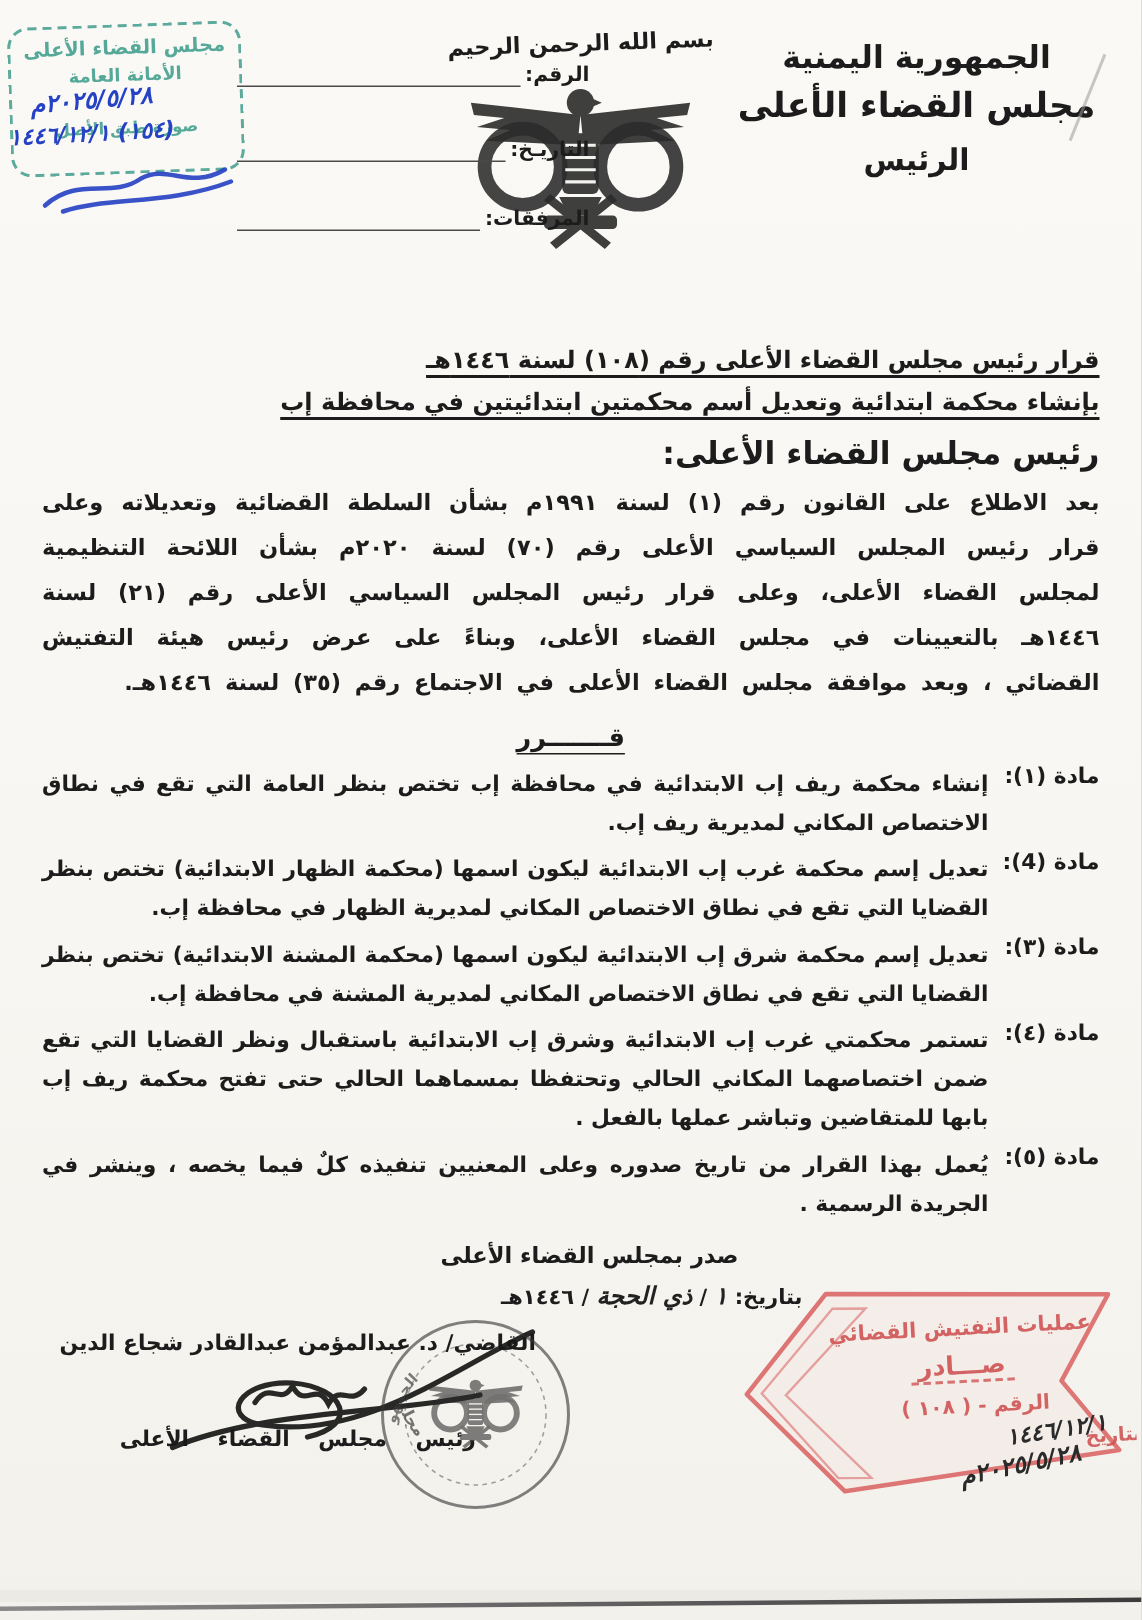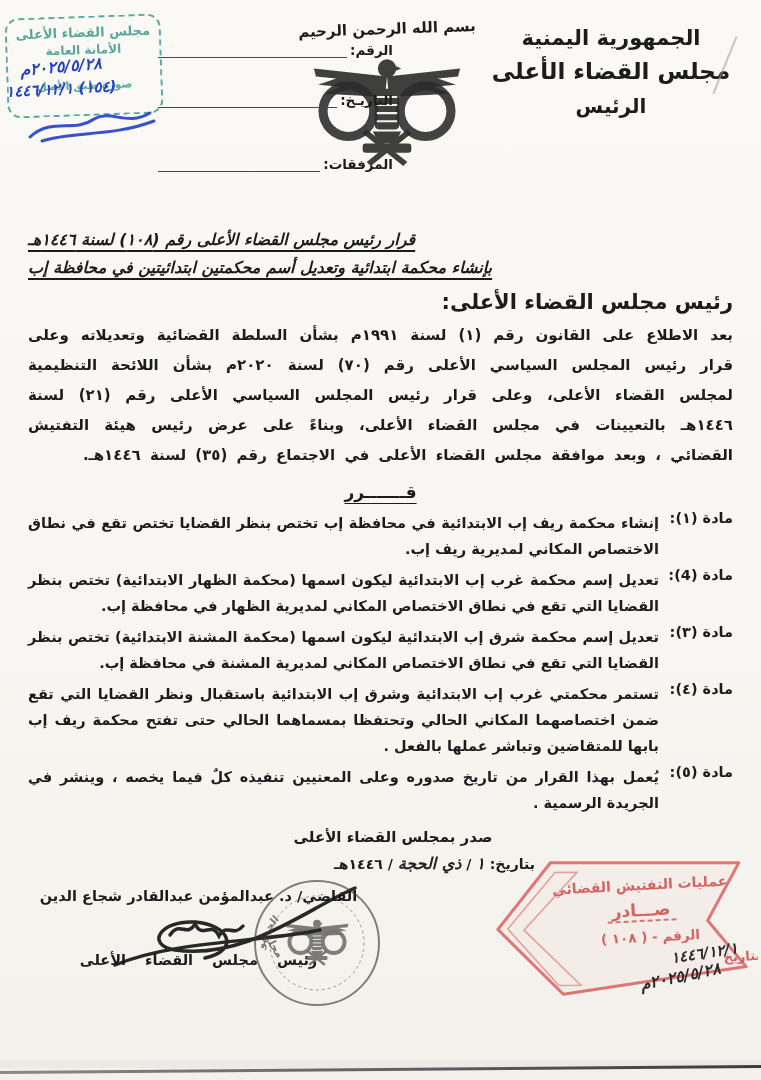--- a/index.html
+++ b/index.html
@@ -15,40 +15,40 @@
   .hdr-right .l1 { font-size:21px; font-weight:bold; letter-spacing:1px; }
   .hdr-right .l2 { font-size:23px; font-weight:bold; margin-top:8px; letter-spacing:1px; }
   .hdr-right .l3 { font-size:20px; font-weight:bold; margin-top:10px; }
   
   .emblem-wrap { position:absolute; left:292px; top:20px; width:190px; text-align:center; }
   .bismillah { font-size:15px; font-weight:bold; transform:rotate(-2deg); }
   
   .ref-row { position:absolute; display:flex; direction:rtl; width:235px; left:158px; align-items:flex-end; }
   .ref-row .lbl { font-size:13.5px; font-weight:bold; white-space:nowrap; }
   .ref-row .line { flex:1; border-bottom:1.3px solid #4a4a4a; height:15px; margin-right:3px; }
-  .ref-num { top:42px; } .ref-date { top:92px; } .ref-att { top:156px; }
+  .ref-num { top:42px; } .ref-date { top:92px; } .ref-att { top:138px; }
   
   .green-stamp {
     position:absolute; left:6px; top:16px; width:156px; height:100px;
     border:2.5px dashed #4aa292; border-radius:14px; transform:rotate(-2deg);
     color:#45a08f; text-align:center; padding-top:7px; opacity:.9;
   }
   .green-stamp .g1 { font-size:13px; font-weight:bold; }
   .green-stamp .g2 { font-size:12px; font-weight:bold; margin-top:3px; }
   .green-stamp .g3 { font-size:11px; font-weight:bold; margin-top:22px; }
   
   .hw-blue { position:absolute; color:#2541c4; font-weight:bold; font-style:italic; white-space:nowrap; }
   .hwb1 { left:20px; top:57px; font-size:16px; transform:rotate(-5deg); }
   .hwb2 { left:6px; top:80px; font-size:15px; transform:rotate(-3deg); }
   .scan-line { position:absolute; left:724px; top:34px; width:2px; height:62px; background:#9b9b9b; opacity:.55; transform:rotate(22deg); }
   
   .body-block { position:absolute; top:230px; left:28px; width:705px; direction:rtl; }
   .title1, .title2 {
-    text-align:left; font-weight:bold; text-decoration:underline;
-    text-underline-offset:5px; text-decoration-thickness:1.5px;font-style:italic;
+    text-align:right; font-weight:bold; text-decoration:underline;
+    text-underline-offset:5px; text-decoration-thickness:1.5px;
   }
   .title1 { font-size:16px; margin-bottom:9px; }
   .title2 { font-size:16px; margin-bottom:13px; }
   .authority { font-size:21px; font-weight:bold; margin-bottom:6px; }
   .preamble { font-size:15px; font-weight:bold; line-height:30px; text-align:justify; word-spacing:4px; }
   .decides { text-align:center; font-size:17px; font-weight:bold; text-decoration:underline; text-underline-offset:5px; margin:12px 0 8px; }
   .article { display:flex; direction:rtl; margin-bottom:5px; }
   .art-num { width:66px; font-size:14.5px; font-weight:bold; white-space:nowrap; }
   .art-text { flex:1; font-size:14.5px; font-weight:bold; line-height:26px; text-align:justify; padding-right:8px; }
   
@@ -148,21 +148,21 @@
 
   <div class="body-block">
     <div class="title1">قرار رئيس مجلس القضاء الأعلى رقم (١٠٨) لسنة ١٤٤٦هـ</div>
     <div class="title2">بإنشاء محكمة ابتدائية وتعديل أسم محكمتين ابتدائيتين في محافظة إب</div>
     <div class="authority">رئيس مجلس القضاء الأعلى:</div>
     <div class="preamble">بعد الاطلاع على القانون رقم (١) لسنة ١٩٩١م بشأن السلطة القضائية وتعديلاته وعلى قرار رئيس المجلس السياسي الأعلى رقم (٧٠) لسنة ٢٠٢٠م بشأن اللائحة التنظيمية لمجلس القضاء الأعلى، وعلى قرار رئيس المجلس السياسي الأعلى رقم (٢١) لسنة ١٤٤٦هـ بالتعيينات في مجلس القضاء الأعلى، وبناءً على عرض رئيس هيئة التفتيش القضائي ، وبعد موافقة مجلس القضاء الأعلى في الاجتماع رقم (٣٥) لسنة ١٤٤٦هـ.</div>
     <div class="decides">قـــــــرر</div>
 
     <div class="article">
       <span class="art-num">مادة (١):</span>
-      <span class="art-text">إنشاء محكمة ريف إب الابتدائية في محافظة إب تختص بنظر القضايا تختص تقع في نطاق الاختصاص المكاني لمديرية ريف إب.</span>
+      <span class="art-text">إنشاء محكمة ريف إب الابتدائية في محافظة إب تختص بنظر العامة التي تقع في نطاق الاختصاص المكاني لمديرية ريف إب.</span>
     </div>
     <div class="article">
       <span class="art-num">مادة (4):</span>
       <span class="art-text">تعديل إسم محكمة غرب إب الابتدائية ليكون اسمها (محكمة الظهار الابتدائية) تختص بنظر القضايا التي تقع في نطاق الاختصاص المكاني لمديرية الظهار في محافظة إب.</span>
     </div>
     <div class="article">
       <span class="art-num">مادة (٣):</span>
       <span class="art-text">تعديل إسم محكمة شرق إب الابتدائية ليكون اسمها (محكمة المشنة الابتدائية) تختص بنظر القضايا التي تقع في نطاق الاختصاص المكاني لمديرية المشنة في محافظة إب.</span>
     </div>
     <div class="article">

